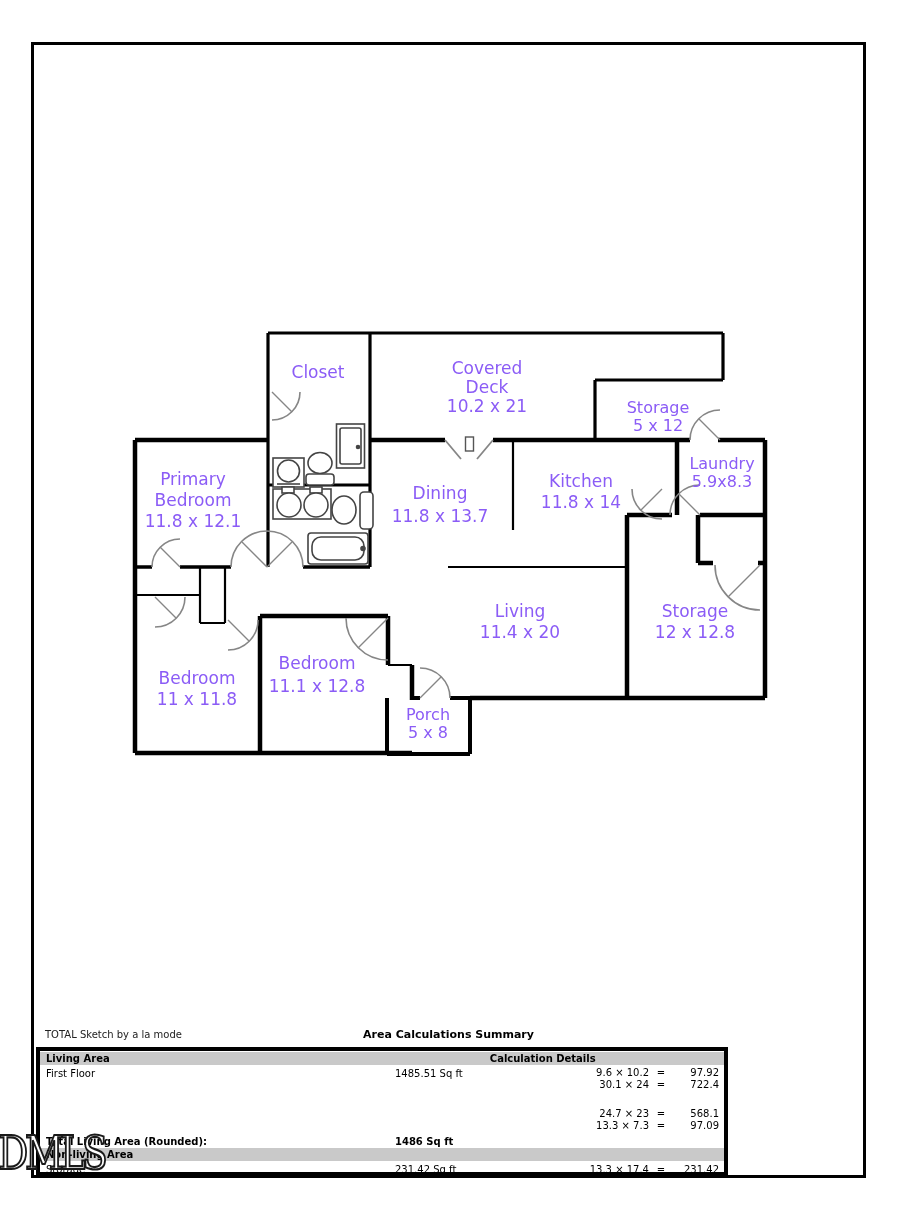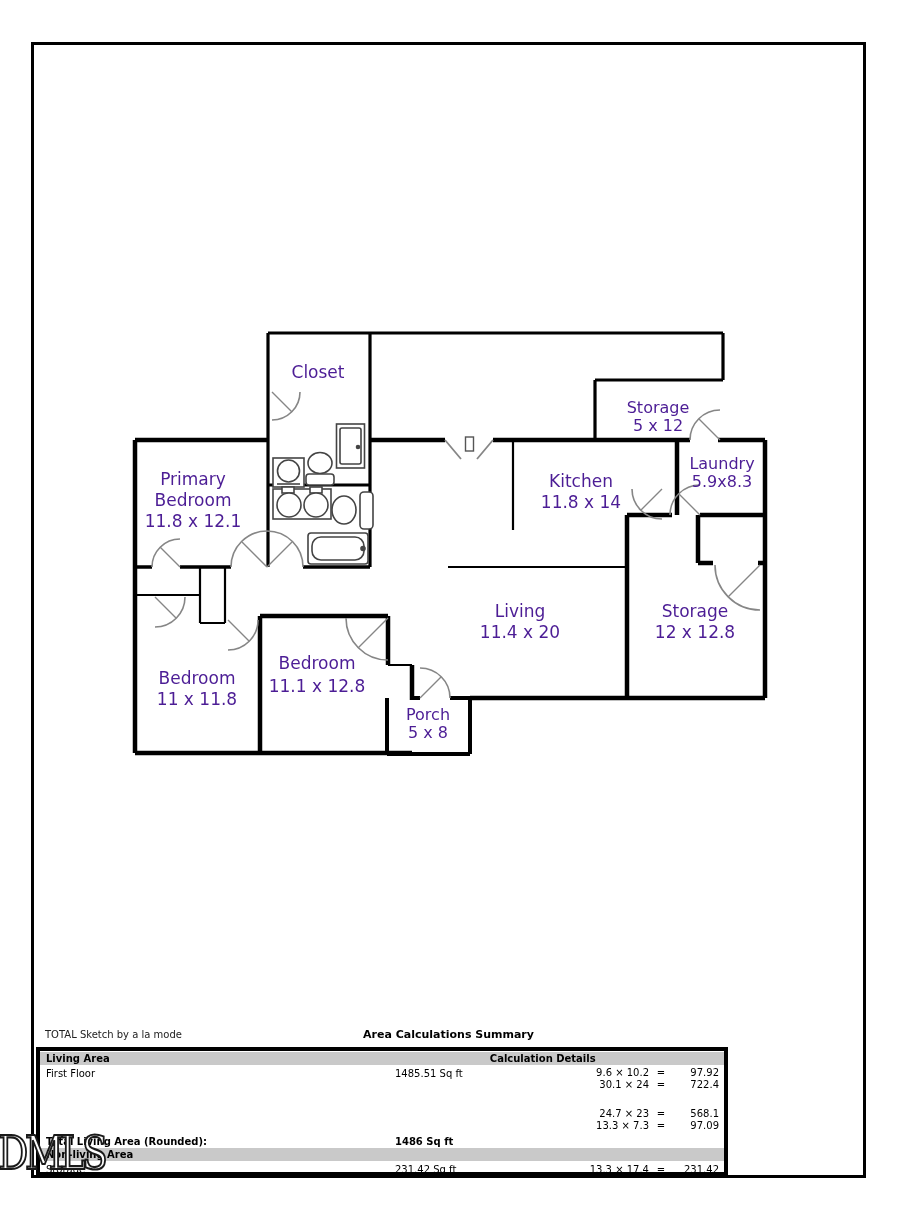--- a/index.html
+++ b/index.html
@@ -7,21 +7,21 @@
     position:relative; width:900px; height:1209px; background:#fff;
     font-family:"DejaVu Sans","Liberation Sans",sans-serif; overflow:hidden;
   }
   .frame {
     position:absolute; left:31px; top:42px; width:835px; height:1136px;
     border:3px solid #000; box-sizing:border-box;
   }
   .plan-svg { position:absolute; left:0; top:0; width:900px; height:1209px; }
   .room-label {
     position:absolute; transform:translateX(-50%); text-align:center;
-    color:#4c1d95; font-size:17px; line-height:21px; white-space:nowrap;
+    color:#8b5cf6; font-size:17px; line-height:21px; white-space:nowrap;
   }
   .room-label span { display:block; }
   .rl-tight { line-height:18px; font-size:16px; }
   
   .brand-note { position:absolute; left:45px; top:1029px; font-size:10px; color:#222; }
   .summary-title {
     position:absolute; left:31px; right:34px; top:1028px; text-align:center;
     font-size:11px; font-weight:bold; color:#000;
   }
   .calc-table {
@@ -121,31 +121,40 @@
         <rect x="308" y="533" width="60" height="31" rx="3"></rect>
         <rect x="312" y="537" width="52" height="23" rx="9"></rect>
         <circle cx="363" cy="548.5" r="2" fill="#444"></circle>
       </g>
     </g>
   </svg>
 
   <div class="room-label" style="left:318px; top:362px;">
     <span>Closet</span>
   </div>
+  <div class="room-label" style="left:487px; top:359px; line-height:19px;">
+    <span>Covered</span>
+    <span>Deck</span>
+    <span>10.2 x 21</span>
+  </div>
   <div class="room-label rl-tight" style="left:658px; top:399px;">
     <span>Storage</span>
     <span>5 x 12</span>
   </div>
   <div class="room-label rl-tight" style="left:722px; top:455px;">
     <span>Laundry</span>
     <span>5.9x8.3</span>
   </div>
   <div class="room-label" style="left:581px; top:471px;">
     <span>Kitchen</span>
     <span>11.8 x 14</span>
+  </div>
+  <div class="room-label" style="left:440px; top:482px; line-height:23px;">
+    <span>Dining</span>
+    <span>11.8 x 13.7</span>
   </div>
   <div class="room-label" style="left:193px; top:469px;">
     <span>Primary</span>
     <span>Bedroom</span>
     <span>11.8 x 12.1</span>
   </div>
   <div class="room-label" style="left:520px; top:601px;">
     <span>Living</span>
     <span>11.4 x 20</span>
   </div>

